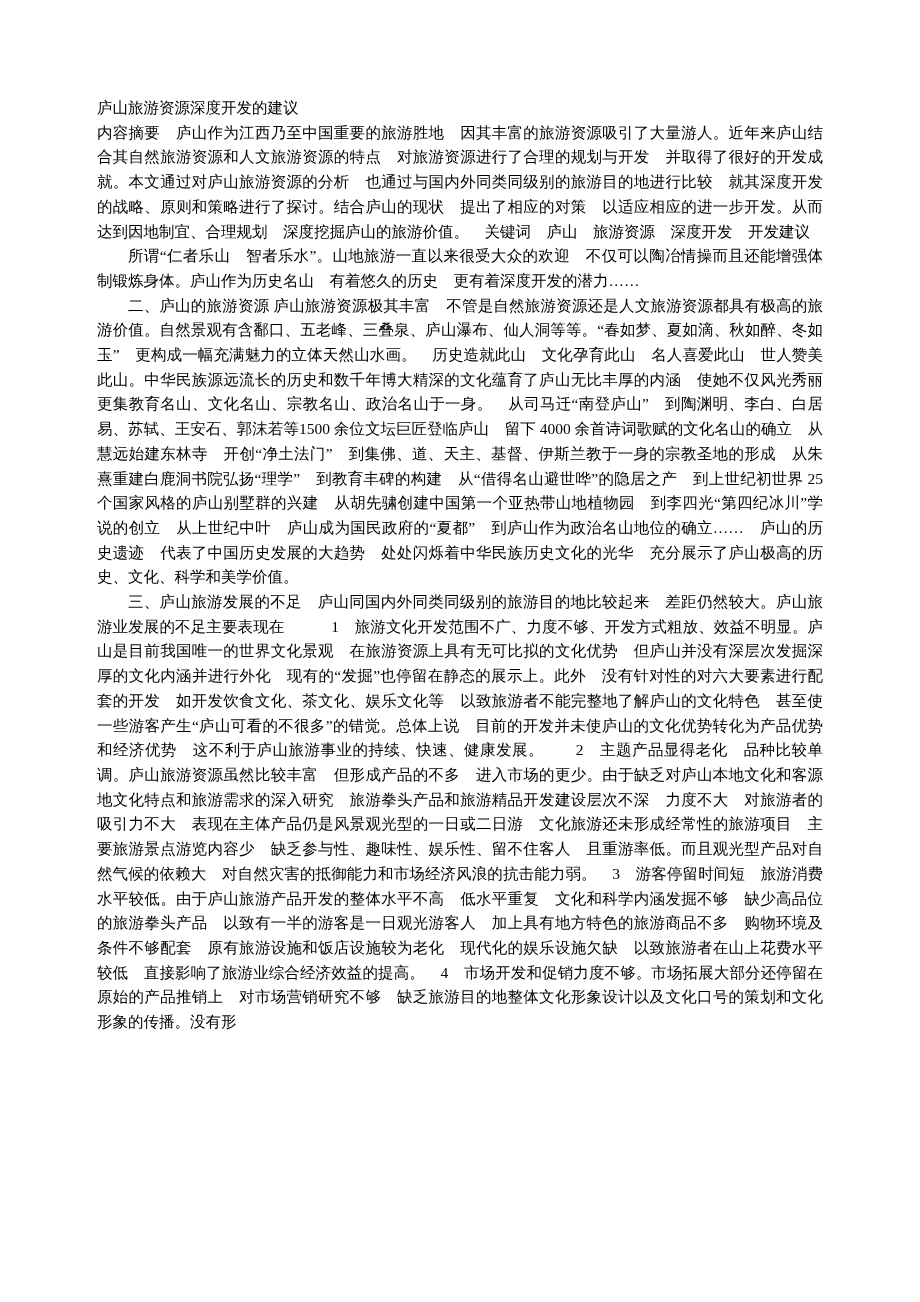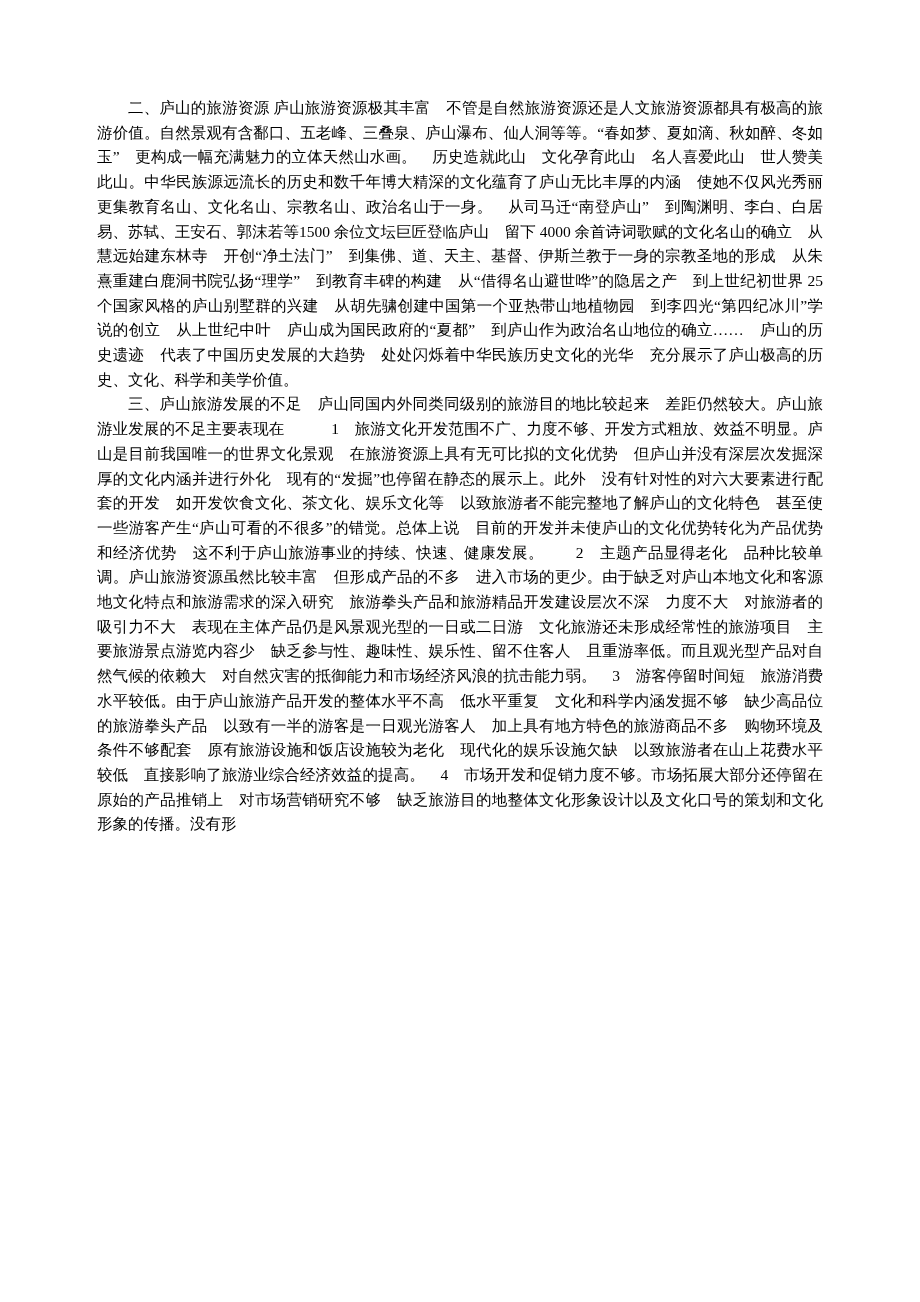--- a/index.html
+++ b/index.html
@@ -31,20 +31,23 @@
     overflow-wrap: anywhere;
   }
   .para.indent {
     text-indent: 2em;
   }
 </style>
 </head>
 <body>
 
 <div class="page">
+  <p class="title">庐山旅游资源深度开发的建议</p>
 
+  <p class="para">内容摘要　庐山作为江西乃至中国重要的旅游胜地　因其丰富的旅游资源吸引了大量游人。近年来庐山结合其自然旅游资源和人文旅游资源的特点　对旅游资源进行了合理的规划与开发　并取得了很好的开发成就。本文通过对庐山旅游资源的分析　也通过与国内外同类同级别的旅游目的地进行比较　就其深度开发的战略、原则和策略进行了探讨。结合庐山的现状　提出了相应的对策　以适应相应的进一步开发。从而达到因地制宜、合理规划　深度挖掘庐山的旅游价值。　关键词　庐山　旅游资源　深度开发　开发建议</p>
 
+  <p class="para indent">所谓“仁者乐山　智者乐水”。山地旅游一直以来很受大众的欢迎　不仅可以陶冶情操而且还能增强体制锻炼身体。庐山作为历史名山　有着悠久的历史　更有着深度开发的潜力……</p>
 
 
   <p class="para indent">二、庐山的旅游资源 庐山旅游资源极其丰富　不管是自然旅游资源还是人文旅游资源都具有极高的旅游价值。自然景观有含鄱口、五老峰、三叠泉、庐山瀑布、仙人洞等等。“春如梦、夏如滴、秋如醉、冬如玉”　更构成一幅充满魅力的立体天然山水画。　历史造就此山　文化孕育此山　名人喜爱此山　世人赞美此山。中华民族源远流长的历史和数千年博大精深的文化蕴育了庐山无比丰厚的内涵　使她不仅风光秀丽　更集教育名山、文化名山、宗教名山、政治名山于一身。　从司马迁“南登庐山”　到陶渊明、李白、白居易、苏轼、王安石、郭沫若等1500 余位文坛巨匠登临庐山　留下 4000 余首诗词歌赋的文化名山的确立　从慧远始建东林寺　开创“净土法门”　到集佛、道、天主、基督、伊斯兰教于一身的宗教圣地的形成　从朱熹重建白鹿洞书院弘扬“理学”　到教育丰碑的构建　从“借得名山避世哗”的隐居之产　到上世纪初世界 25 个国家风格的庐山别墅群的兴建　从胡先骕创建中国第一个亚热带山地植物园　到李四光“第四纪冰川”学说的创立　从上世纪中叶　庐山成为国民政府的“夏都”　到庐山作为政治名山地位的确立……　庐山的历史遗迹　代表了中国历史发展的大趋势　处处闪烁着中华民族历史文化的光华　充分展示了庐山极高的历史、文化、科学和美学价值。</p>
 
   <p class="para indent">三、庐山旅游发展的不足　庐山同国内外同类同级别的旅游目的地比较起来　差距仍然较大。庐山旅游业发展的不足主要表现在　　　1　旅游文化开发范围不广、力度不够、开发方式粗放、效益不明显。庐山是目前我国唯一的世界文化景观　在旅游资源上具有无可比拟的文化优势　但庐山并没有深层次发掘深厚的文化内涵并进行外化　现有的“发掘”也停留在静态的展示上。此外　没有针对性的对六大要素进行配套的开发　如开发饮食文化、茶文化、娱乐文化等　以致旅游者不能完整地了解庐山的文化特色　甚至使一些游客产生“庐山可看的不很多”的错觉。总体上说　目前的开发并未使庐山的文化优势转化为产品优势和经济优势　这不利于庐山旅游事业的持续、快速、健康发展。　　2　主题产品显得老化　品种比较单调。庐山旅游资源虽然比较丰富　但形成产品的不多　进入市场的更少。由于缺乏对庐山本地文化和客源地文化特点和旅游需求的深入研究　旅游拳头产品和旅游精品开发建设层次不深　力度不大　对旅游者的吸引力不大　表现在主体产品仍是风景观光型的一日或二日游　文化旅游还未形成经常性的旅游项目　主要旅游景点游览内容少　缺乏参与性、趣味性、娱乐性、留不住客人　且重游率低。而且观光型产品对自然气候的依赖大　对自然灾害的抵御能力和市场经济风浪的抗击能力弱。　3　游客停留时间短　旅游消费水平较低。由于庐山旅游产品开发的整体水平不高　低水平重复　文化和科学内涵发掘不够　缺少高品位的旅游拳头产品　以致有一半的游客是一日观光游客人　加上具有地方特色的旅游商品不多　购物环境及条件不够配套　原有旅游设施和饭店设施较为老化　现代化的娱乐设施欠缺　以致旅游者在山上花费水平较低　直接影响了旅游业综合经济效益的提高。　4　市场开发和促销力度不够。市场拓展大部分还停留在原始的产品推销上　对市场营销研究不够　缺乏旅游目的地整体文化形象设计以及文化口号的策划和文化形象的传播。没有形</p>
 </div>
 
 </body></html>

